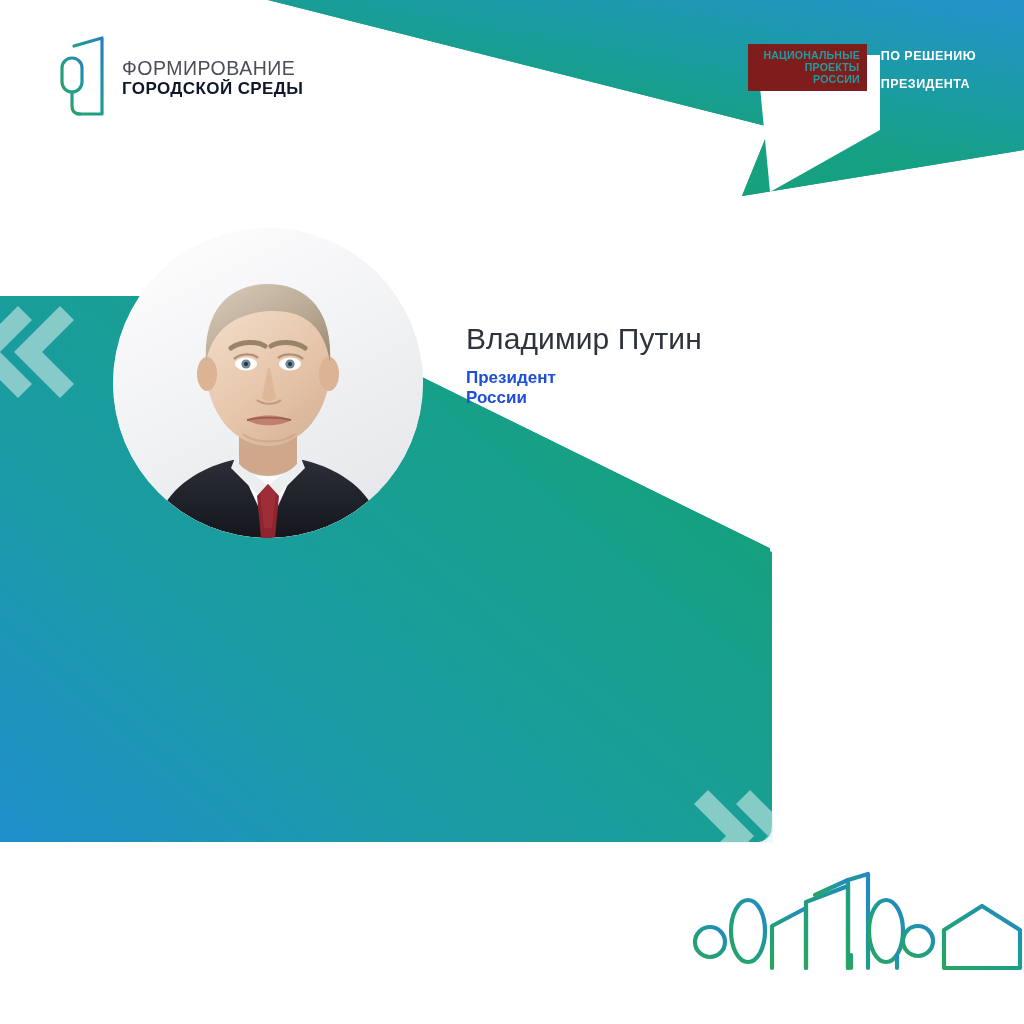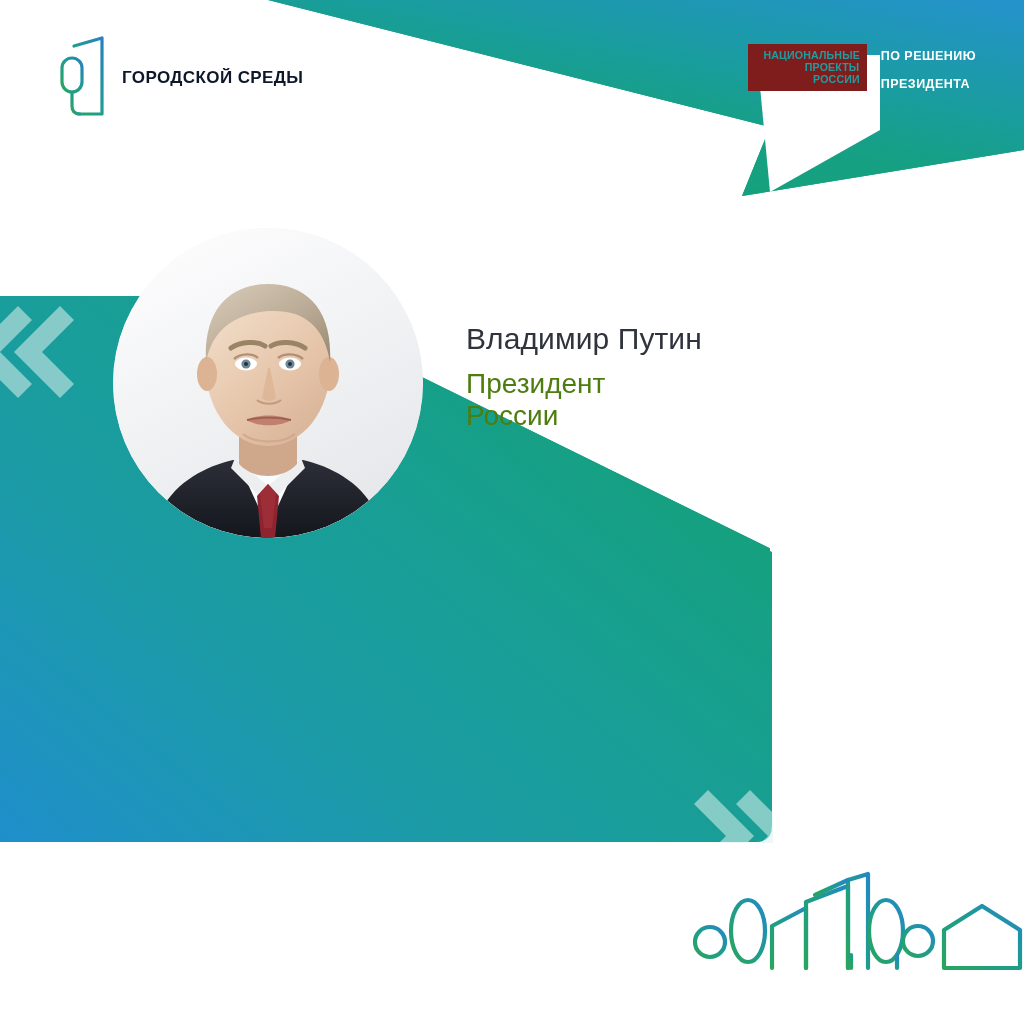--- a/index.html
+++ b/index.html
@@ -65,21 +65,21 @@
 
   
   .person{
     position:absolute;left:466px;top:322px;z-index:40;
   }
   .person .pname{
     font-size:30px;font-weight:400;color:#2f333c;
     letter-spacing:.1px;margin:0 0 12px 0;white-space:nowrap;
   }
   .person .prole{
-    font-size:28px;font-weight:400;color:#4d7c0f;
+    font-size:17px;font-weight:700;color:#1d4ed8;
     line-height:1.16;white-space:pre-line;
   }
 
   
   .quote{
     position:absolute;left:106px;top:558px;width:660px;
     z-index:40;
     color:#ffffff;font-size:28.5px;line-height:1.405;
     font-weight:400;white-space:pre-line;
     letter-spacing:.1px;
@@ -280,20 +280,21 @@
       </defs>
       <g fill="none" stroke="url(#gMark)" stroke-width="3.2" stroke-linejoin="round" stroke-linecap="round">
         <path d="M 22,10 L 50,2 L 50,78 L 26,78"></path>
         <path d="M 22,10 L 22,70"></path>
         <rect x="10" y="22" width="20" height="34" rx="10"></rect>
         <path d="M 20,22 L 20,14"></path>
         <path d="M 20,56 L 20,70 Q 20,78 28,78"></path>
       </g>
     </svg>
     <div class="brand-words">
+      <span class="l1">ФОРМИРОВАНИЕ</span>
       <span class="l3">ГОРОДСКОЙ СРЕДЫ</span>
     </div>
   </div>
 
   <div class="np-wrap">
     <div class="np-badge">
       <span>НАЦИОНАЛЬНЫЕ</span>
       <span>ПРОЕКТЫ</span>
       <span>РОССИИ</span>
     </div>

